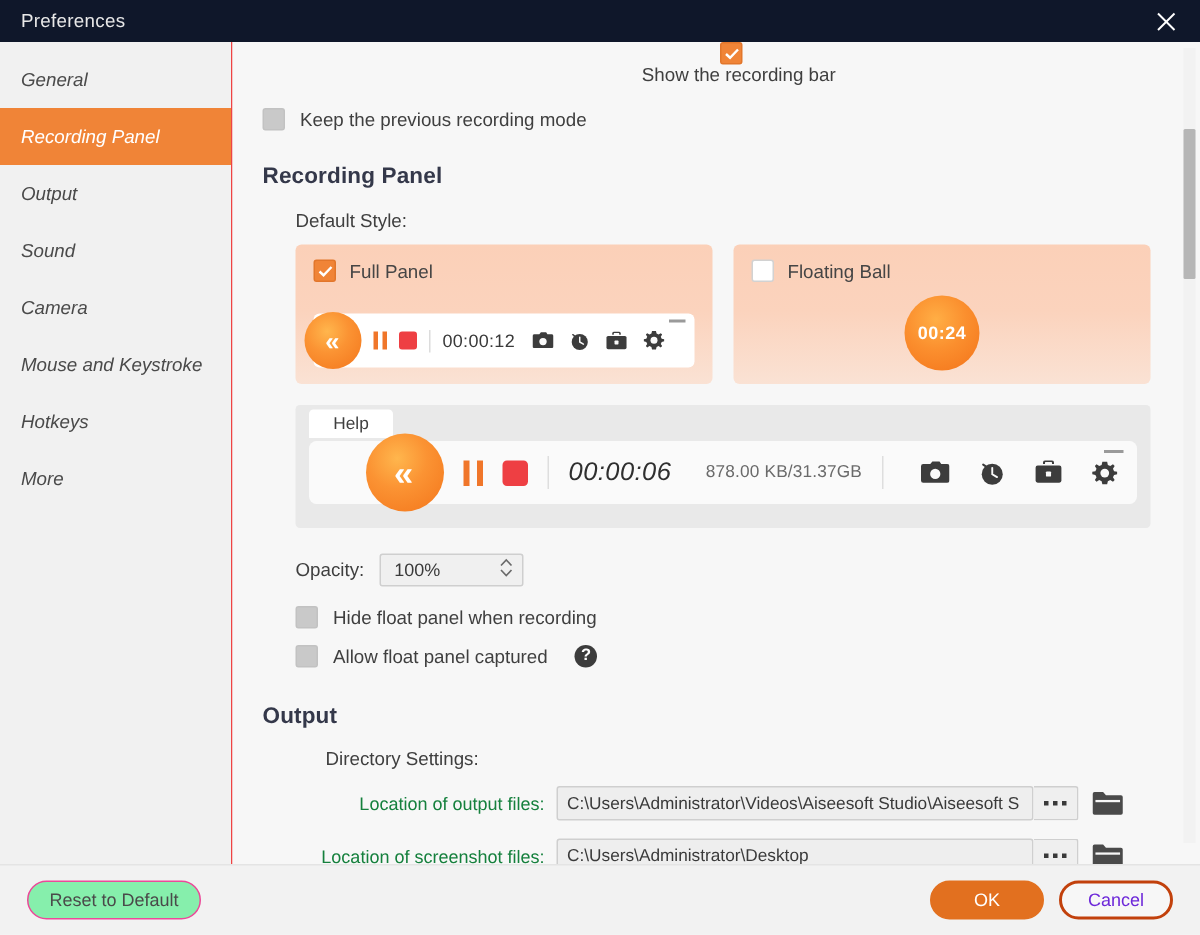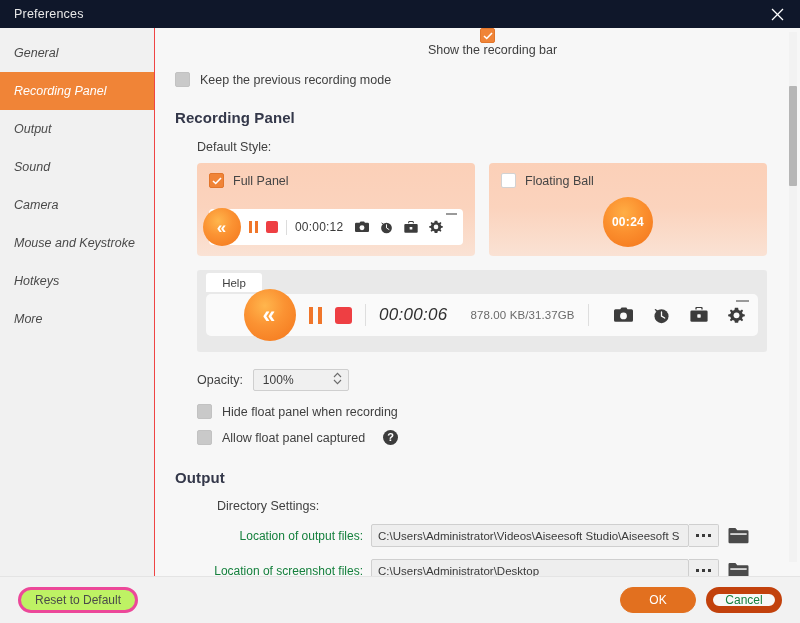--- a/index.html
+++ b/index.html
@@ -273,34 +273,34 @@
   }
   .btn {
     height: 26px;
     border-radius: 13px;
     display: inline-flex; align-items: center; justify-content: center;
     font-size: 12px;
     cursor: pointer;
     box-sizing: border-box;
   }
   .btn-outline {
-    border: 3px solid #ec4899;
+    border: 1px solid #ec4899;
     color: #4a4a4a;
-    background: #bef264;
+    background: #86efac;
     padding: 5px 14px;
   }
   .btn-primary {
     background: #e2701f;
     color: #ffffff;
     width: 76px;
     border: 1px solid #e2701f;
   }
   .btn-cancel {
-    border: 7px solid #c2410c;
-    color: #15803d;
+    border: 2px solid #c2410c;
+    color: #6d28d9;
     background: #f7f7f7;
     width: 76px;
   }
   .spacer { flex: 1; }
   .qmark {
     width: 15px; height: 15px; border-radius: 50%;
     background: #3c3c3c; color: #fff;
     font-size: 11px; font-weight: bold;
     display: inline-flex; align-items: center; justify-content: center;
     margin-left: 18px; cursor: pointer;

